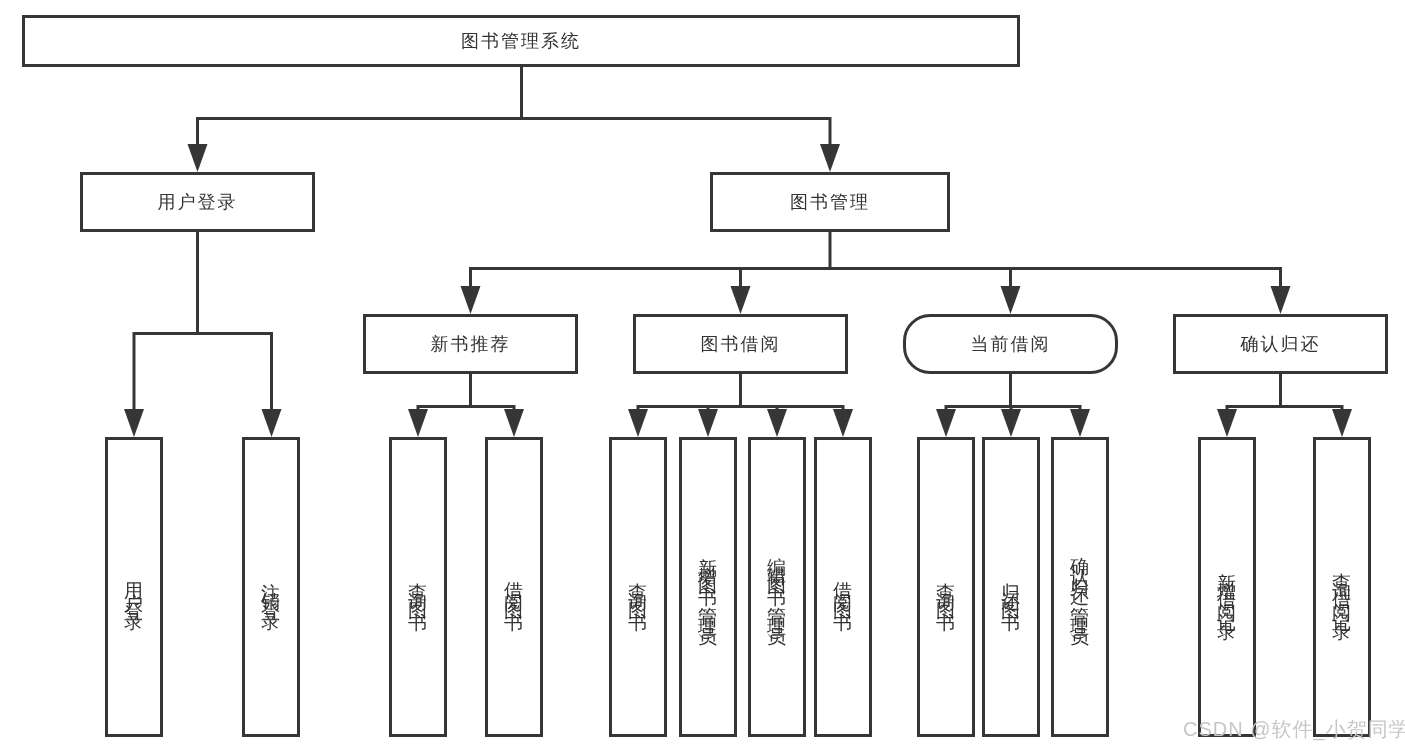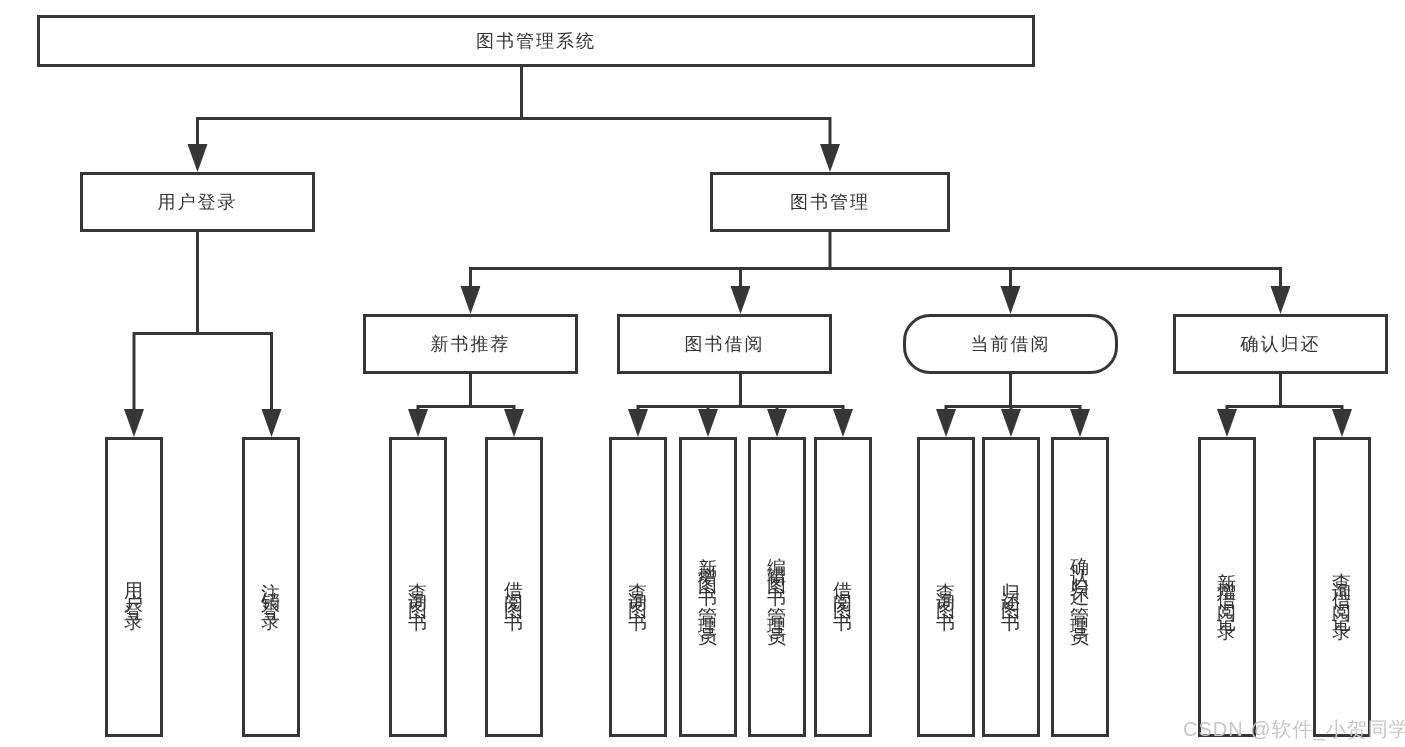--- a/index.html
+++ b/index.html
@@ -42,21 +42,21 @@
     display:flex;
     align-items:center;
     justify-content:center;
   }
   .hlabel{
     font-size:18px;
     letter-spacing:2px;
     color:var(--text);
     white-space:nowrap;
   }
-  .root{left:22px;top:15px;width:998px;height:52px;margin-left:15px;}
+  .root{left:22px;top:15px;width:998px;height:52px;}
   .lvl2{top:172px;height:60px;}
   .lvl3{top:314px;height:60px;width:215px;}
   .leaf{top:437px;width:58px;height:300px;}
   .vtext{
     writing-mode:vertical-rl;
     line-height:1;
     font-size:19px;
     letter-spacing:10px;
     color:var(--text);
   }
@@ -134,21 +134,21 @@
   <div class="node lvl2" style="left:80px;width:235px;">
     <span class="hlabel">用户登录</span>
   </div>
   <div class="node lvl3" style="left:363px;">
     <span class="hlabel">新书推荐</span>
   </div>
 
   <div class="node lvl2" style="left:710px;width:240px;">
     <span class="hlabel">图书管理</span>
   </div>
-  <div class="node lvl3" style="left:617px;">
+  <div class="node lvl3" style="left:633px;">
     <span class="hlabel">图书借阅</span>
   </div>
   <div class="node lvl3" style="left:903px;border-radius:27px;">
     <span class="hlabel">当前借阅</span>
   </div>
   <div class="node lvl3" style="left:1173px;">
     <span class="hlabel">确认归还</span>
   </div>
 
   <div class="node leaf" style="left:105px;">

